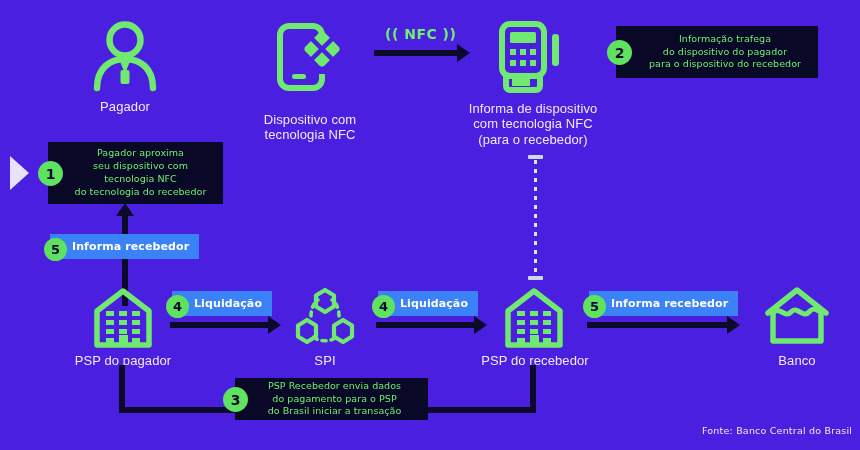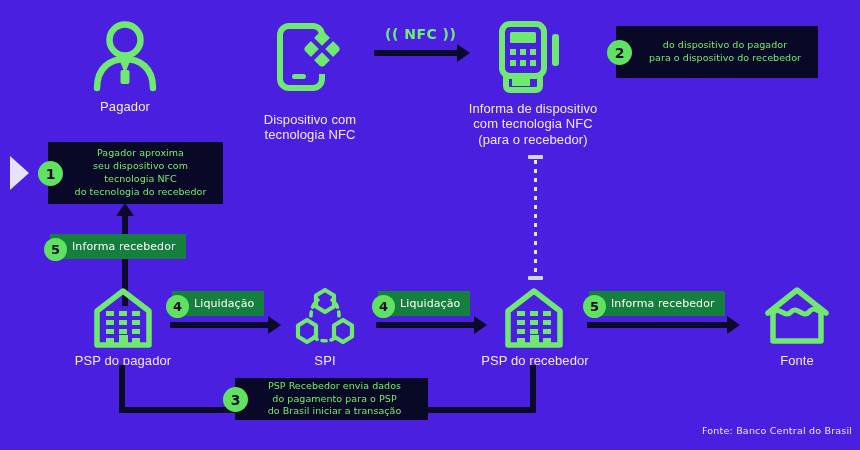--- a/index.html
+++ b/index.html
@@ -22,28 +22,29 @@
     background:#090826;
     color:#6ef06e;
     font-size:9.5px;
     line-height:1.35;
     text-align:center;
     padding:6px 8px;
     box-sizing:border-box;
     letter-spacing:.05px;
   }
   .chip{
-    background:#15803d;
+    background:#3b82f6;
     color:#ffffff;
     font-size:11px;
     line-height:1;
     padding:7px 10px 7px 22px;
     box-sizing:border-box;
     white-space:nowrap;
     letter-spacing:.1px;
+    font-weight:bold;
   }
   .badge{
     position:absolute;
     width:25px;height:25px;border-radius:50%;
     background:#5fe25f;
     color:#0a0a2e;
     font-size:14px;font-weight:bold;
     display:flex;align-items:center;justify-content:center;
     line-height:1;
   }
@@ -141,20 +142,21 @@
         <rect x="62" y="18" width="7" height="32" rx="3" fill="#6fe96f"></rect>
       </svg>
     </span>
   </div>
   <div class="abs node-label" style="left:443px;top:101px;width:180px;white-space:pre-line;">Informa de dispositivo
 com tecnologia NFC
 (para o recebedor)</div>
 
   <div class="abs" style="left:616px;top:26px;width:202px;height:52px;">
     <div class="dark-box" style="width:202px;height:52px;display:flex;flex-direction:column;justify-content:center;padding-left:24px;">
+      <div>Informação trafega</div>
       <div>do dispositivo do pagador</div>
       <div>para o dispositivo do recebedor</div>
     </div>
     <div class="badge" style="left:-9px;top:14px;">2</div>
   </div>
 
   <div class="play-tri" style="left:10px;top:156px;"></div>
   <div class="abs" style="left:48px;top:142px;width:175px;height:62px;">
     <div class="dark-box" style="width:175px;height:62px;display:flex;flex-direction:column;justify-content:center;padding-left:18px;">
       <div>Pagador aproxima</div>
@@ -264,21 +266,21 @@
 
   <div class="abs" style="left:764px;top:287px;">
     <span>
       <svg width="66" height="62" viewBox="0 0 66 62">
         <path d="M4 26 L33 3 L62 26" fill="none" stroke="#6fe96f" stroke-width="5.5" stroke-linejoin="round" stroke-linecap="round"></path>
         <path d="M9 24 L9 54 L57 54 L57 24" fill="none" stroke="#6fe96f" stroke-width="5.5" stroke-linejoin="round"></path>
         <path d="M9 26 C15 18 21 32 27 25 C33 18 39 32 45 25 C51 18 54 26 57 24" fill="none" stroke="#6fe96f" stroke-width="5" stroke-linejoin="round" stroke-linecap="round"></path>
       </svg>
     </span>
   </div>
-  <div class="abs node-label" style="left:762px;top:353px;width:70px;">Fonte</div>
+  <div class="abs node-label" style="left:762px;top:353px;width:70px;">Banco</div>
 
   <div class="vline" style="left:530px;top:365px;height:48px;"></div>
   <div class="hline" style="left:119px;top:407px;width:417px;"></div>
   <div class="vline" style="left:119px;top:365px;height:46px;"></div>
 
   <div class="abs" style="left:235px;top:378px;width:193px;height:42px;">
     <div class="dark-box" style="width:193px;height:42px;display:flex;flex-direction:column;justify-content:center;padding-left:14px;">
       <div>PSP Recebedor envia dados</div>
       <div>do pagamento para o PSP</div>
       <div>do Brasil iniciar a transação</div>

